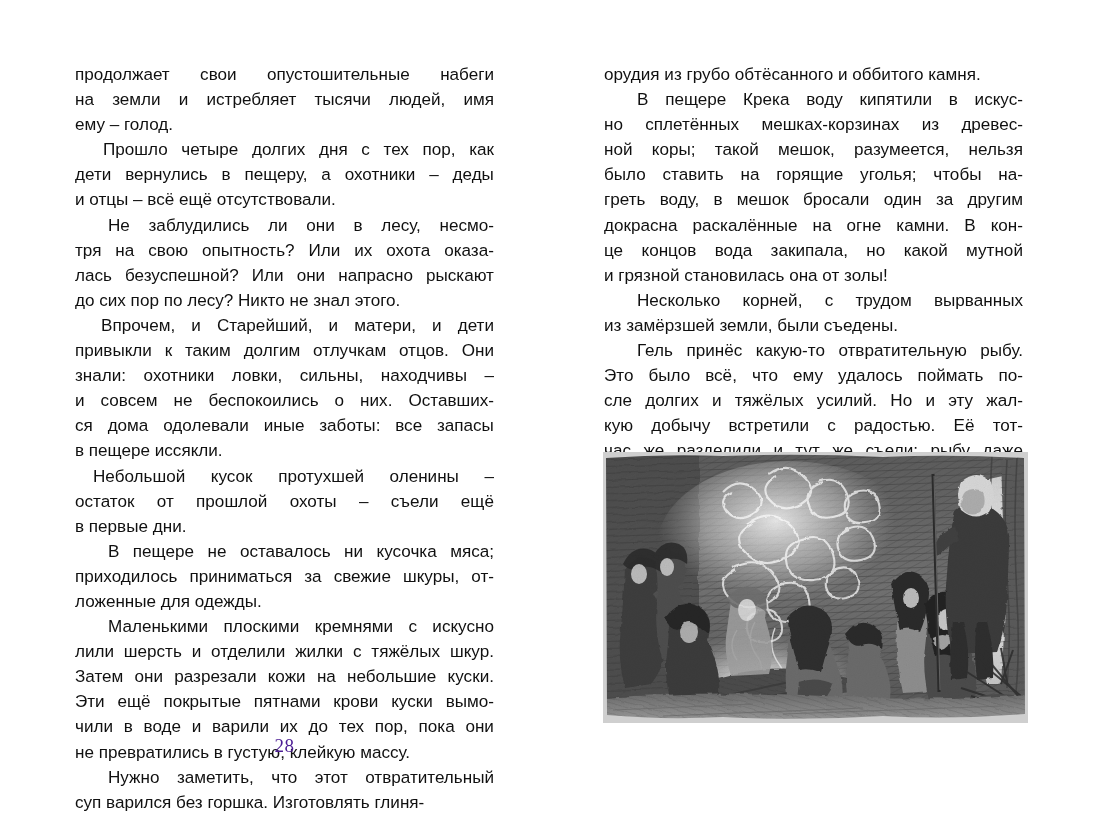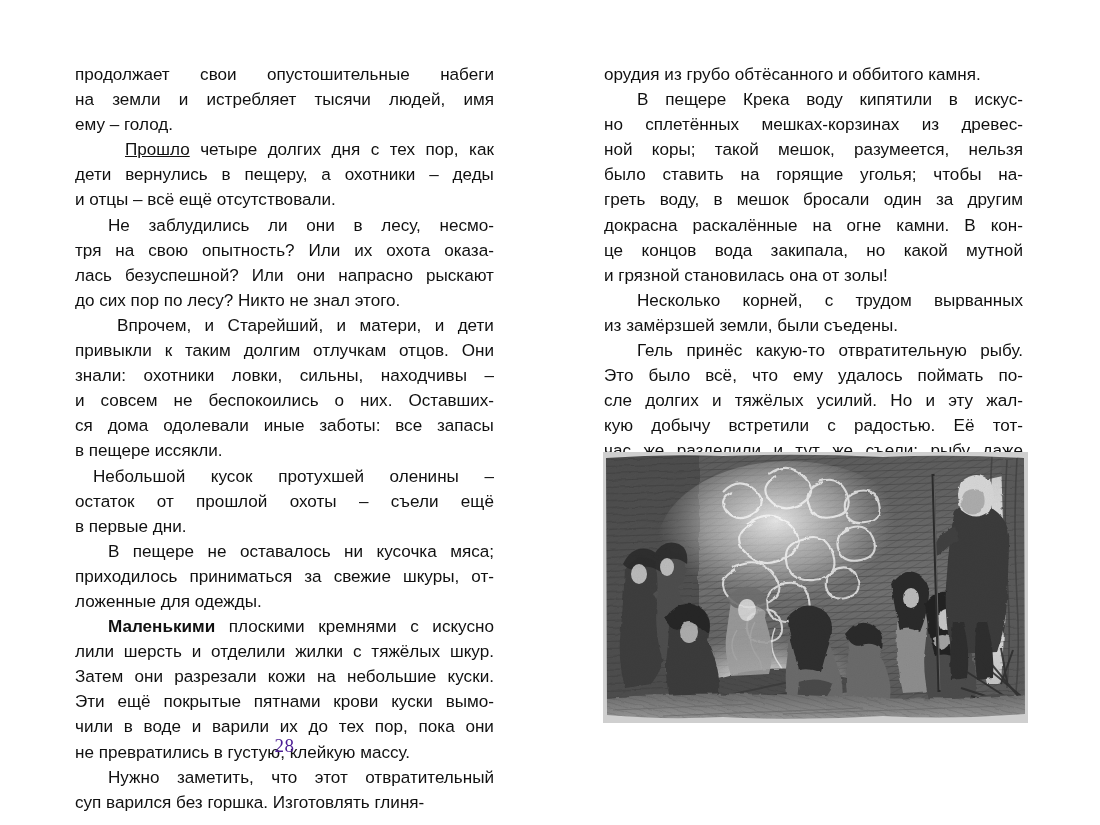--- a/index.html
+++ b/index.html
@@ -93,21 +93,21 @@
           <span class="w">и</span>
           <span class="w">истребляет</span>
           <span class="w">тысячи</span>
           <span class="w">людей,</span>
           <span class="w">имя</span>
         </div>
         <div class="line last">ему – голод.</div>
       </div>
     <div>
         <div class="line">
-          <span class="w" style="margin-left: 50px; text-decoration: underline;">Прошло</span>
+          <span class="w" style="margin-left: 28px;">Прошло</span>
           <span class="w">четыре</span>
           <span class="w">долгих</span>
           <span class="w">дня</span>
           <span class="w">с</span>
           <span class="w">тех</span>
           <span class="w">пор,</span>
           <span class="w">как</span>
         </div>
         <div class="line">
           <span class="w">дети</span>
@@ -146,21 +146,21 @@
           <span class="w">безуспешной?</span>
           <span class="w">Или</span>
           <span class="w">они</span>
           <span class="w">напрасно</span>
           <span class="w">рыскают</span>
         </div>
         <div class="line last">до сих пор по лесу? Никто не знал этого.</div>
       </div>
     <div>
         <div class="line">
-          <span class="w" style="margin-left: 42px;">Впрочем,</span>
+          <span class="w" style="margin-left: 26px;">Впрочем,</span>
           <span class="w">и</span>
           <span class="w">Старейший,</span>
           <span class="w">и</span>
           <span class="w">матери,</span>
           <span class="w">и</span>
           <span class="w">дети</span>
         </div>
         <div class="line">
           <span class="w">привыкли</span>
           <span class="w">к</span>
@@ -232,21 +232,21 @@
           <span class="w">приниматься</span>
           <span class="w">за</span>
           <span class="w">свежие</span>
           <span class="w">шкуры,</span>
           <span class="w">от-</span>
         </div>
         <div class="line last">ложенные для одежды.</div>
       </div>
     <div>
         <div class="line">
-          <span class="w" style="margin-left: 33px; font-weight: bold;">Маленькими</span>
+          <span class="w" style="margin-left: 33px;">Маленькими</span>
           <span class="w">плоскими</span>
           <span class="w">кремнями</span>
           <span class="w">с</span>
           <span class="w">искусно</span>
         </div>
         <div class="line">
           <span class="w">лили</span>
           <span class="w">шерсть</span>
           <span class="w">и</span>
           <span class="w">отделили</span>

